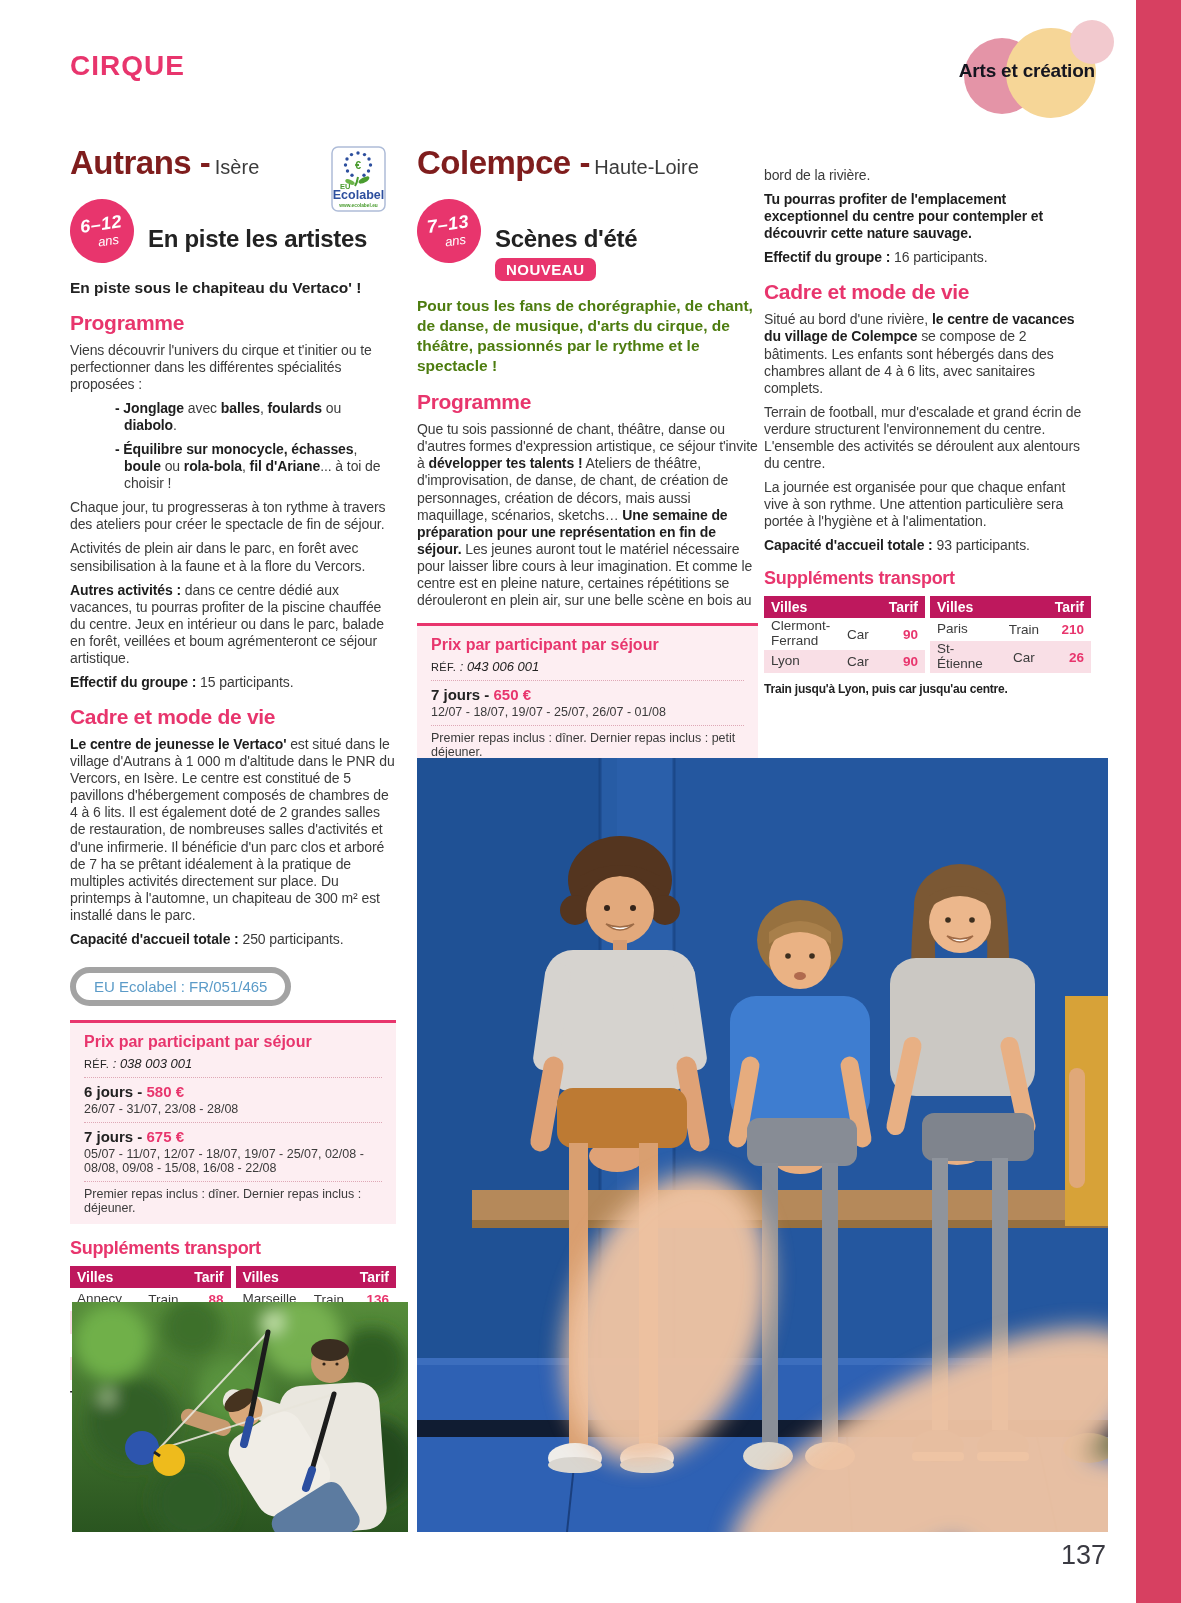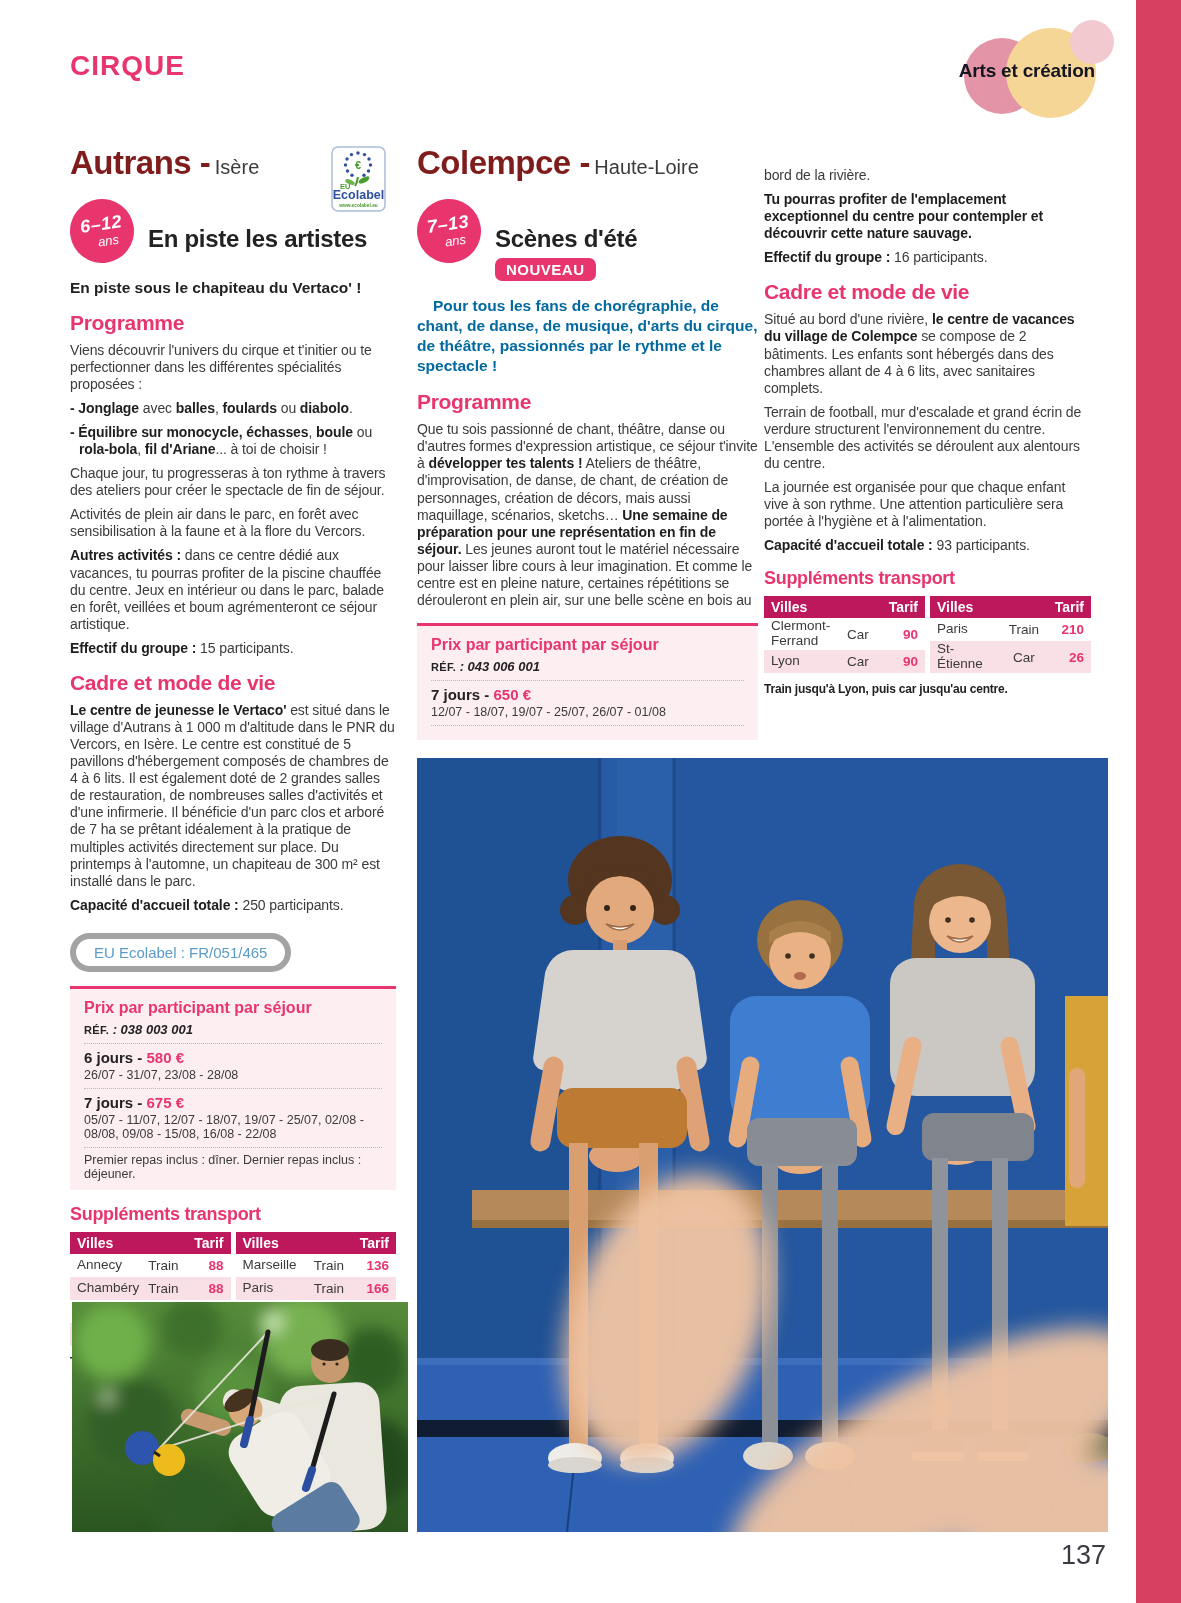--- a/index.html
+++ b/index.html
@@ -35,34 +35,34 @@
     color:#fff; display:flex; flex-direction:column; align-items:center; justify-content:center;
     transform:rotate(-8deg); font-style:italic; }
   .age-badge .age { font-size:18px; font-weight:bold; line-height:1; letter-spacing:0.5px;}
   .age-badge .unit { font-size:13px; line-height:1; margin-top:2px; margin-left:10px; }
   .headline-wrap { margin-left:14px; margin-top:26px; }
   .camp-headline { font-size:24px; font-weight:bold; color:#222; letter-spacing:-0.3px; }
   .new-badge { display:inline-block; margin-top:5px; background:#e8356d; color:#fff;
     font-weight:bold; font-size:15px; letter-spacing:0.5px; padding:3px 11px; border-radius:7px; }
   .tagline { margin-top:16px; font-size:15.5px; font-weight:bold; color:#222; }
   .intro { margin-top:15px; font-size:15.5px; line-height:1.3; }
-  .intro .b { font-weight:bold; color:#0369a1;margin-left:16px; }
+  .intro .b { font-weight:bold; color:#4d7c0f; }
   .sec-heading { margin-top:14px; margin-bottom:5px; font-size:21px; font-weight:bold;
     color:#e8356d; letter-spacing:-0.3px; }
   .para { margin:7px 0; font-size:14px; line-height:1.22; letter-spacing:-0.1px; color:#3b3b3b; }
   .para .b { font-weight:bold; color:#1e1e1e; }
-  .para.li { padding-left:9px; text-indent:-9px; }
+  .para.li { padding-left:9px; text-indent:-9px;margin-left:45px; }
 
   .eco-pill { display:inline-block; margin-top:12px; border:6px solid #a3a3a3; border-radius:20px;
     padding:5px 18px; font-size:15px; color:#5b9bc8; }
 
   
   .price-box { margin-top:14px; background:#fdeef2; border-top:3px solid #e8356d; padding:10px 14px 9px; }
   .pb-heading { font-size:16px; font-weight:bold; color:#e8356d; }
-  .pb-ref { margin-top:5px; font-size:13px; font-weight:bold; color:#222; }
+  .pb-ref { margin-top:5px; font-size:13px; font-weight:normal; color:#222; }
   .pb-ref .ref-label { font-size:11px; letter-spacing:0.3px; }
   .pb-ref .ref-value { font-style:italic; }
   .pb-sep { border-top:1px dotted #dfa8b6; margin:6px 0 5px; }
   .pb-opt { font-size:15px; font-weight:bold; color:#222; }
   .pb-opt .price { color:#e8356d; }
   .pb-dates { margin-top:2px; font-size:12.5px; color:#3b3b3b; }
   .pb-meals { margin-top:4px; font-size:12.5px; color:#3b3b3b; }
 
   
   .transport { margin-top:12px; }
@@ -265,20 +265,21 @@
       <div class="pb-heading">Prix par participant par séjour</div>
       <div class="pb-ref">
         <span class="ref-label">RÉF.</span><span class="ref-value"> : 043 006 001</span>
       </div>
       <div class="pb-sep"></div>
       <div class="pb-opt">
         <span>7 jours - </span><span class="price">650 €</span>
       </div>
       <div class="pb-dates">12/07 - 18/07, 19/07 - 25/07, 26/07 - 01/08</div>
       <div class="pb-sep"></div>
+      <div class="pb-meals">Premier repas inclus : dîner. Dernier repas inclus : petit déjeuner.</div>
     </div>
   </div>
 
   <div class="col col3">
     <div>
         <p class="para"><span>bord de la rivière.</span></p>
         <p class="para"><span class="b">Tu pourras profiter de l'emplacement exceptionnel du centre pour contempler et découvrir cette nature sauvage.</span></p>
         <p class="para"><span class="b">Effectif du groupe :</span><span> 16 participants.</span></p>
       </div>
 

